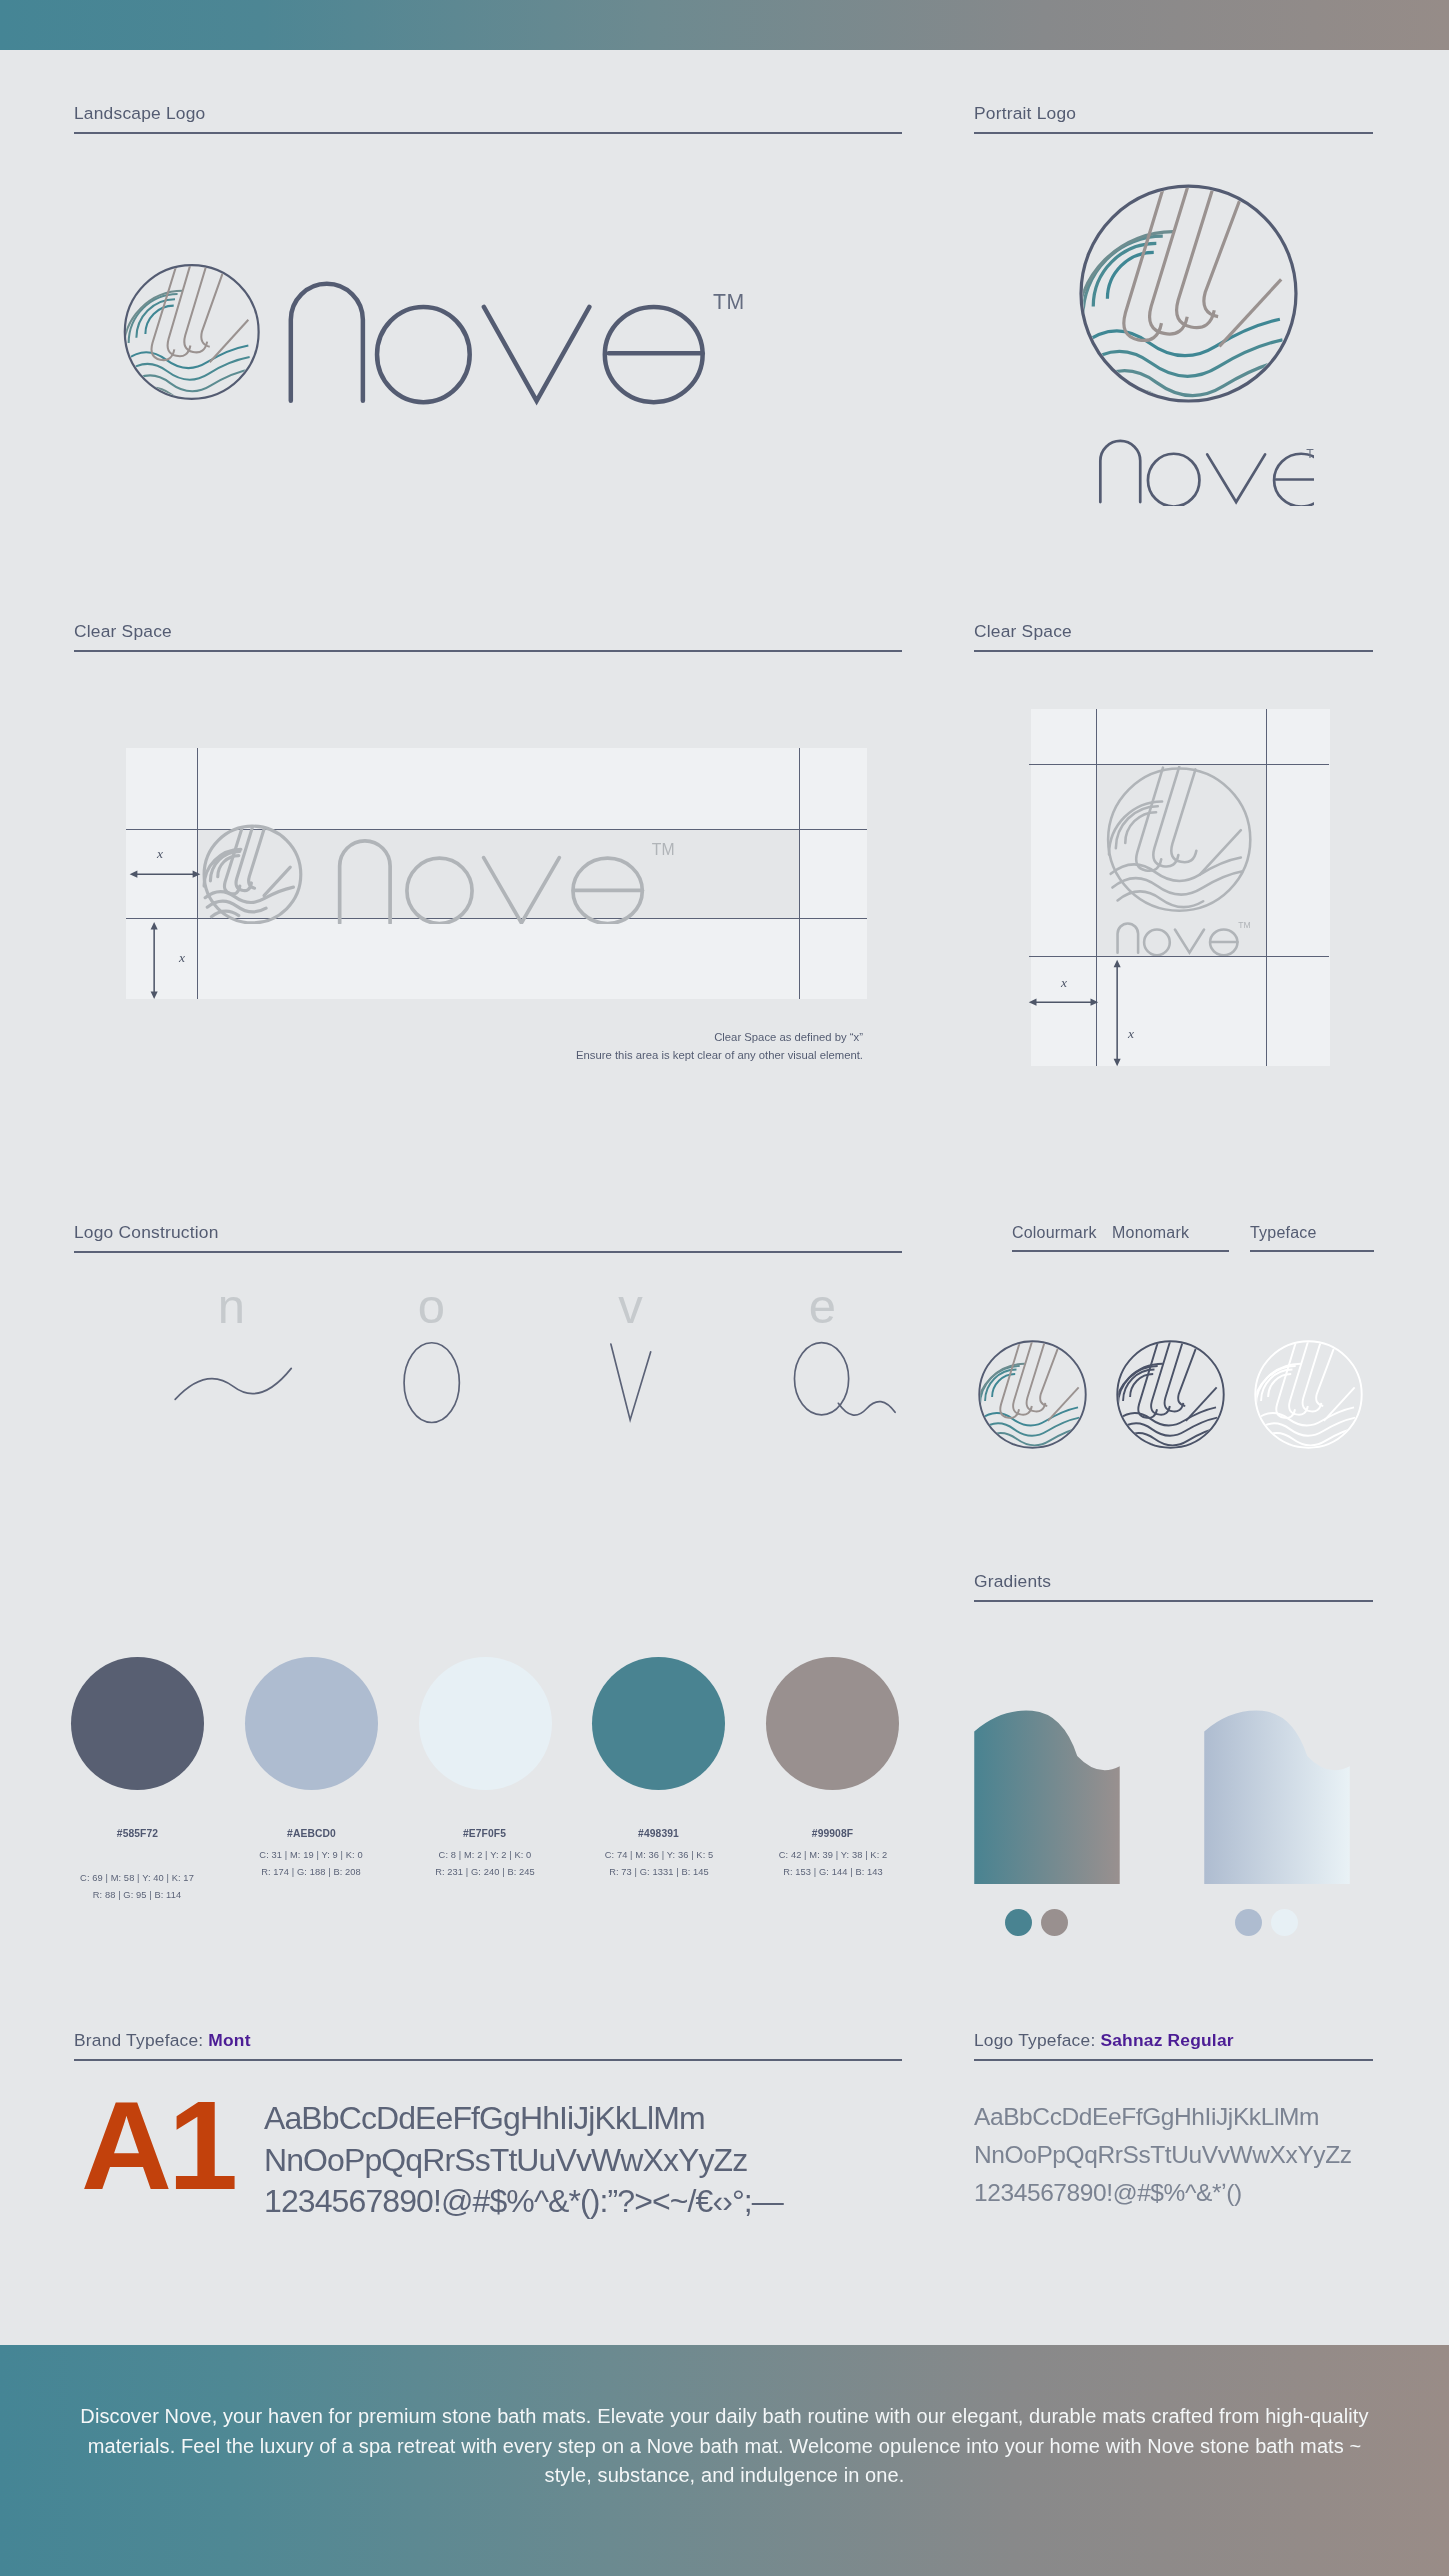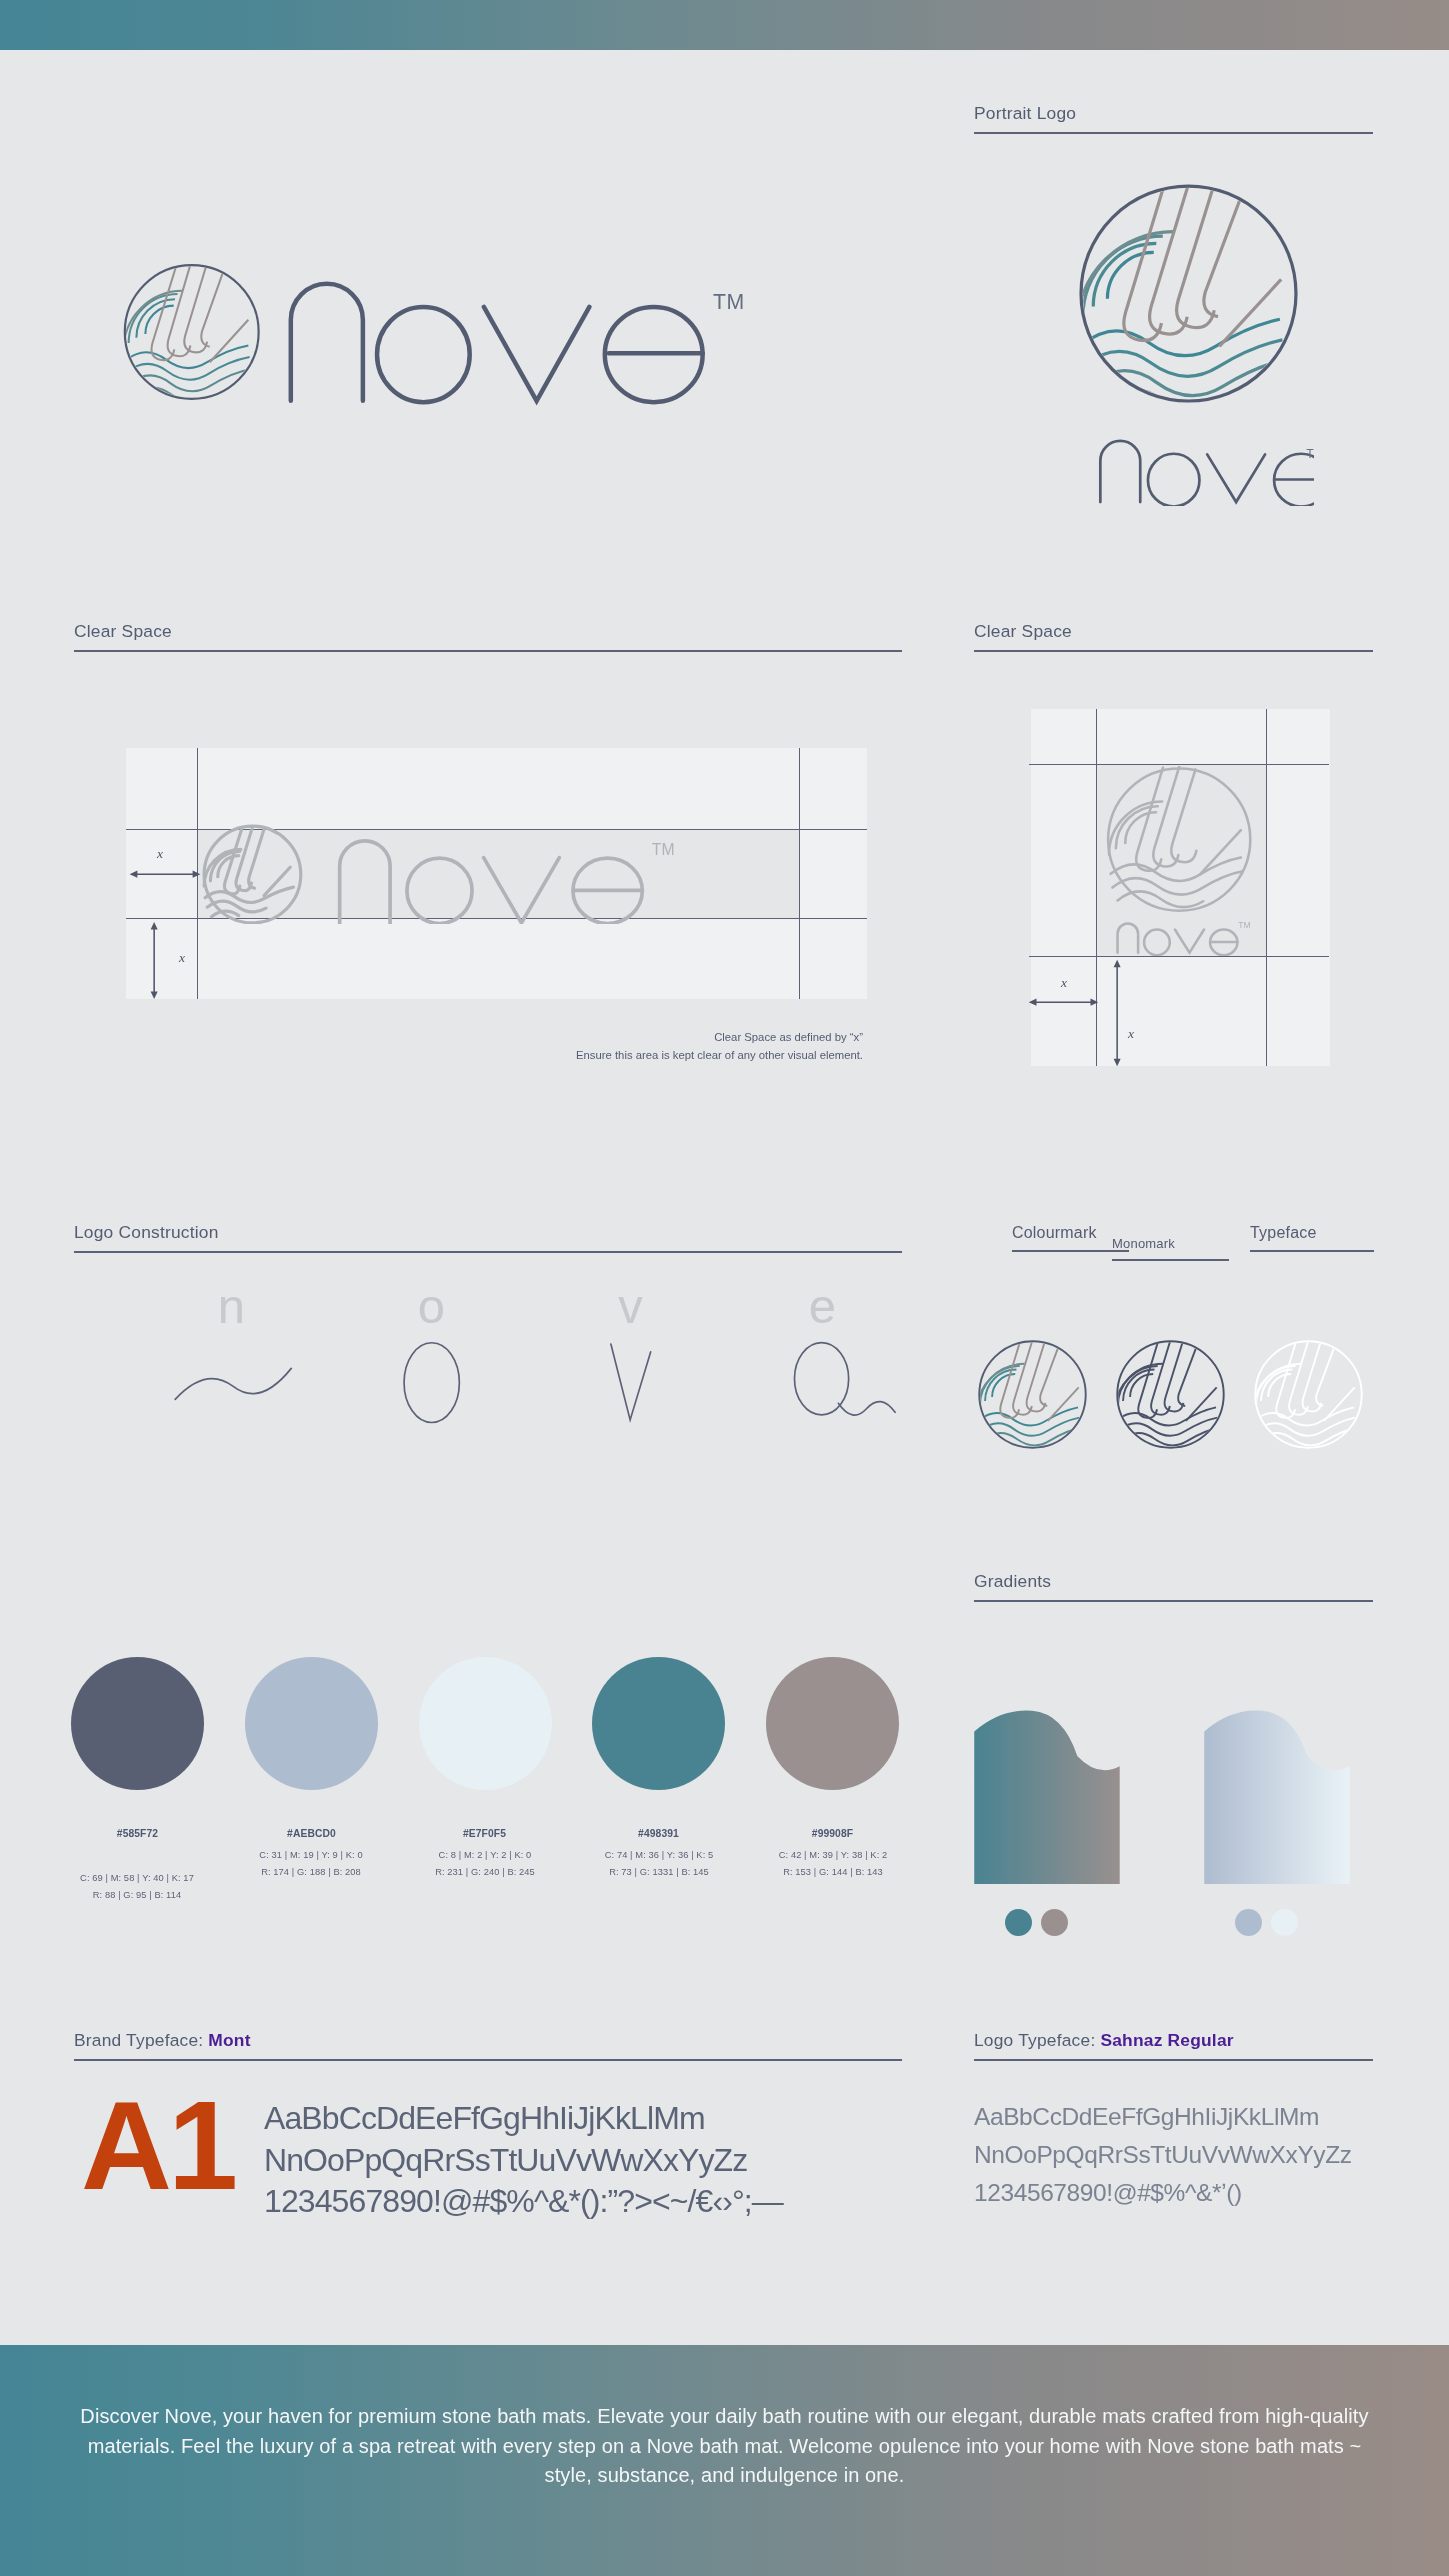--- a/index.html
+++ b/index.html
@@ -85,20 +85,24 @@
     letter-spacing:0.1px;padding:0 71px;
   }
 </style>
 </head>
 <body>
 
 <div class="page">
 
   <div class="band-top"></div>
 
+  <div class="sec" style="left:74px;top:103px;width:828px;">
+    <div class="sec-title">Landscape Logo</div>
+    <div class="sec-rule"></div>
+  </div>
 
   <div class="mark" style="position:absolute;left:122px;top:258px;">
     <svg width="734" height="148" viewBox="0 0 1140 230" fill="none">
       <g>
         <circle cx="108" cy="115" r="104" stroke="#545c72" stroke-width="3.4"></circle>
         <g clip-path="url(#lc)">
           <path d="M36 118a44 44 0 0 1 44-44" stroke="#3f8794" stroke-width="3.2" fill="none"></path>
           <path d="M22 124a60 60 0 0 1 60-60" stroke="#4a8a93" stroke-width="3.2" fill="none"></path>
           <path d="M10 132a76 76 0 0 1 76-76" stroke="#5c8c91" stroke-width="3.2" fill="none"></path>
           <path d="M2 143a92 92 0 0 1 92-92" stroke="#6e8d8f" stroke-width="3.2" fill="none"></path>
@@ -303,21 +307,21 @@
       <ellipse cx="66" cy="60" rx="42" ry="56" stroke="#5b6277" stroke-width="2.6" fill="none"></ellipse>
       <path d="M92 98q22 32 44 8t44 6" stroke="#5b6277" stroke-width="2.6" fill="none" stroke-linecap="round"></path>
     </svg>
   </div>
 
   <div class="sec" style="left:1012px;top:1224px;width:117px;">
     <div class="sec-title" style="font-size:16px;">Colourmark</div>
     <div class="sec-rule"></div>
   </div>
   <div class="sec" style="left:1112px;top:1224px;width:117px;">
-    <div class="sec-title" style="font-size:13px;margin-top:12px;">Monomark</div>
+    <div class="sec-title" style="font-size:16px;">Monomark</div>
     <div class="sec-rule"></div>
   </div>
   <div class="sec" style="left:1250px;top:1224px;width:124px;">
     <div class="sec-title" style="font-size:16px;">Typeface</div>
     <div class="sec-rule"></div>
   </div>
 
   <div style="position:absolute;left:978px;top:1340px;">
     <svg width="109" height="109" viewBox="0 0 340 340">
       <circle cx="170" cy="170" r="166" stroke="#545c72" stroke-width="6" fill="none"></circle>

